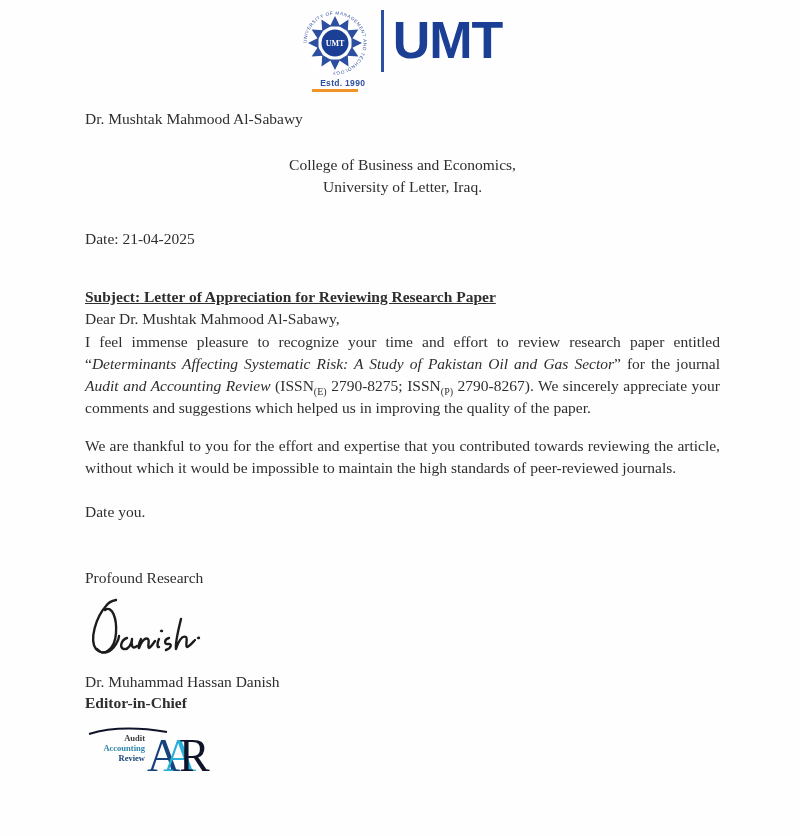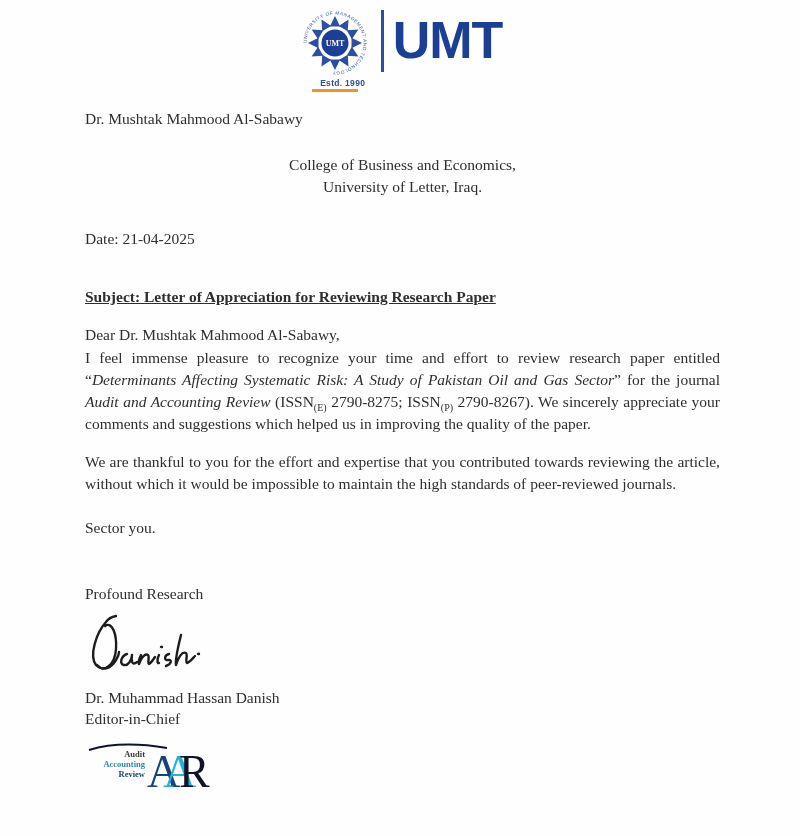--- a/index.html
+++ b/index.html
@@ -26,30 +26,30 @@
     font-family:"Liberation Sans", sans-serif;
     font-size:52px;font-weight:bold;color:#1b3f94;
     line-height:52px;margin-top:6px;letter-spacing:-1px;
   }
   
   .letter{margin:0 80px 0 85px;font-size:15.5px;line-height:22px;}
   .recipient-name{margin-top:16px;}
   .recipient-addr{margin-top:24px;text-align:center;}
   .date-line{margin-top:30px;}
   .subject-line{margin-top:36px;font-weight:bold;text-decoration:underline;}
-  .salutation{margin-top:16px;}
+  .salutation{margin-top:0;}
   .para{margin-top:1px;text-align:justify;}
   .para2{margin-top:7px;text-align:justify;}
   .ital{font-style:italic;}
   .issn-sub{font-size:10px;vertical-align:sub;line-height:0;}
   .thanks{margin-top:22px;}
   .closing{margin-top:44px;}
   .sig-wrap{margin-top:4px;height:70px;}
   .sig-name{margin-top:8px;line-height:21px;}
-  .sig-title{line-height:21px;}
+  .sig-title{line-height:21px;font-weight:bold;}
   .aar-wrap{margin-top:8px;margin-left:2px;}
 </style>
 </head>
 <body>
 
 <div class="page">
 
   <div class="logo-row">
     <div class="emblem-block">
       <svg width="72" height="70" viewBox="0 0 70 70">
@@ -98,21 +98,21 @@
     <div class="date-line">Date: 21-04-2025</div>
 
     <div class="subject-line">Subject: Letter of Appreciation for Reviewing Research Paper</div>
 
     <div class="salutation">Dear Dr. Mushtak Mahmood Al-Sabawy,</div>
 
     <p class="para"><span>I feel immense pleasure to recognize your time and effort to review research paper entitled “</span><span class="ital">Determinants Affecting Systematic Risk: A Study of Pakistan Oil and Gas Sector</span><span>” for the journal </span><span class="ital">Audit and Accounting Review</span><span> (ISSN</span><span class="issn-sub">(E)</span><span> 2790-8275; ISSN</span><span class="issn-sub">(P)</span><span> 2790-8267).  We sincerely appreciate your comments and suggestions which helped us in improving the quality of the paper.</span></p>
 
     <p class="para2">We are thankful to you for the effort and expertise that you contributed towards reviewing the article, without which it would be impossible to maintain the high standards of peer-reviewed journals.</p>
 
-    <div class="thanks">Sector you.</div>
+    <div class="thanks">Date you.</div>
 
     <div class="closing">Profound Research</div>
 
     <div class="sig-wrap">
       <svg width="132" height="70" viewBox="0 0 132 70" fill="none" stroke="#1c1c1c" stroke-width="2.4" stroke-linecap="round" stroke-linejoin="round">
         <path d="M31,7 C26,8 23,10 21,13 C11,24 4,47 11,56 C18,64 30,57 31,40 C32,25 27,12 20,17"></path>
         <path d="M12,56 C18,63 26,59 31,51 C33,48 34,45 34,43"></path>
         <path d="M42,45 C36,47 34,55 39,56 C43,57 47,51 47,46 C46,52 47,57 52,53"></path>
         <path d="M56,46 C54,50 53,55 54,55 C56,49 60,44 63,46 C65,48 62,54 64,55 C66,54 68,51 70,48"></path>
         <path d="M74,46 C72,50 72,55 74,54"></path>

